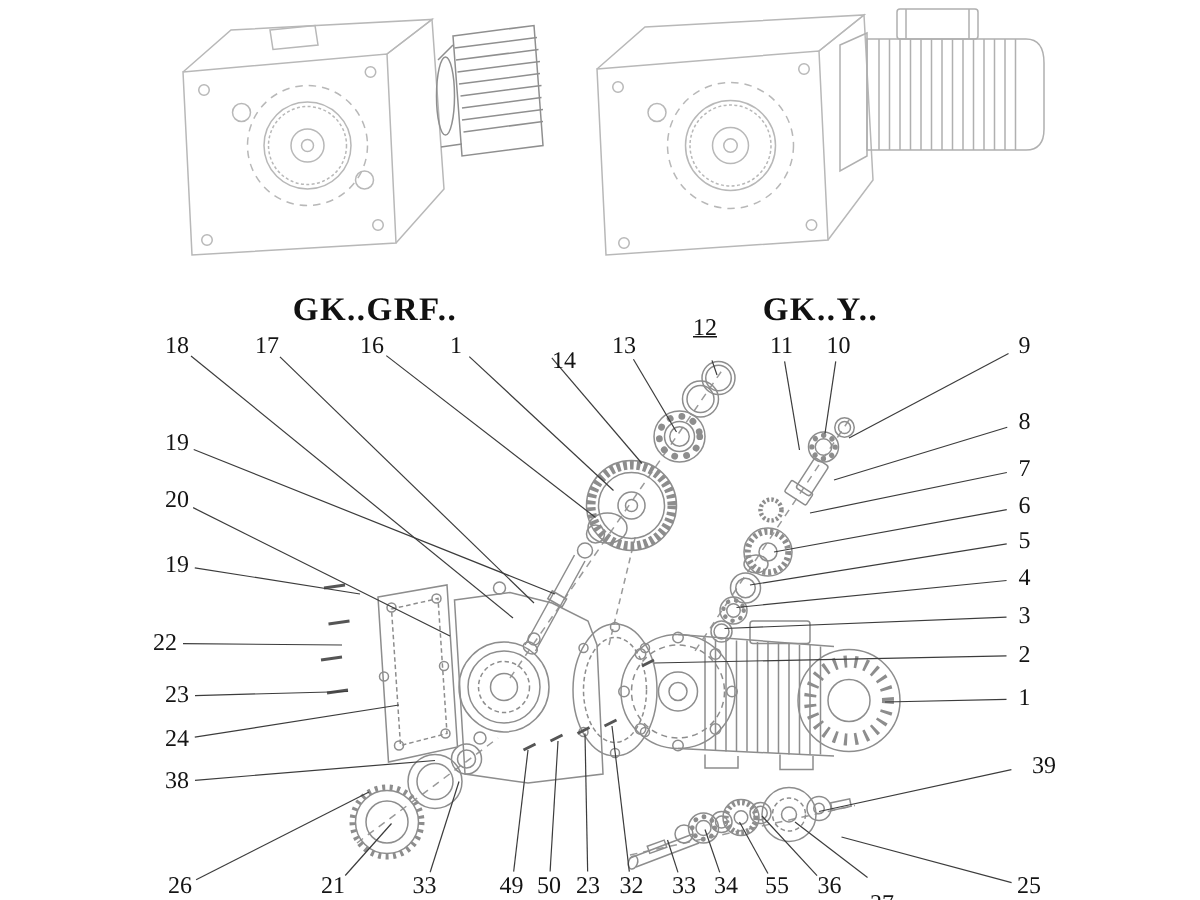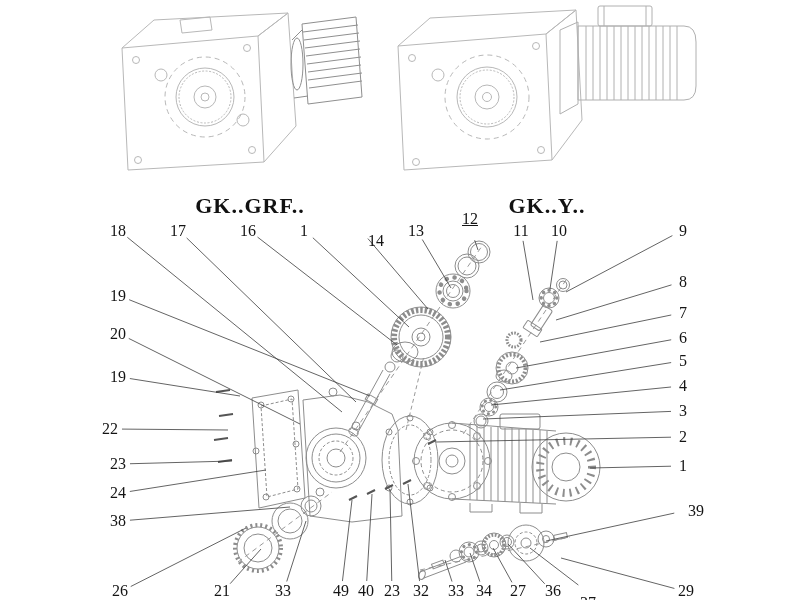--- a/index.html
+++ b/index.html
@@ -298,24 +298,24 @@
       <div class="callout" style="left: 118px; top: 334px;">20</div>
       <div class="callout" style="left: 118px; top: 377px;">19</div>
       <div class="callout" style="left: 110px; top: 429px;">22</div>
       <div class="callout" style="left: 118px; top: 464px;">23</div>
       <div class="callout" style="left: 118px; top: 493px;">24</div>
       <div class="callout" style="left: 118px; top: 521px;">38</div>
       <div class="callout" style="left: 120px; top: 591px;">26</div>
       <div class="callout" style="left: 222px; top: 591px;">21</div>
       <div class="callout" style="left: 283px; top: 591px;">33</div>
       <div class="callout" style="left: 341px; top: 591px;">49</div>
-      <div class="callout" style="left: 366px; top: 591px;">40</div>
+      <div class="callout" style="left: 366px; top: 591px;">50</div>
       <div class="callout" style="left: 392px; top: 591px;">23</div>
       <div class="callout" style="left: 421px; top: 591px;">32</div>
       <div class="callout" style="left: 456px; top: 591px;">33</div>
       <div class="callout" style="left: 484px; top: 591px;">34</div>
-      <div class="callout" style="left: 518px; top: 591px;">27</div>
+      <div class="callout" style="left: 518px; top: 591px;">55</div>
       <div class="callout" style="left: 553px; top: 591px;">36</div>
       <div class="callout" style="left: 588px; top: 591px; margin-top: 12px;">37</div>
-      <div class="callout" style="left: 686px; top: 591px;">29</div>
+      <div class="callout" style="left: 686px; top: 591px;">25</div>
       <div class="callout" style="left: 696px; top: 511px;">39</div>
     </div>
 </div>
 
 </body></html>

